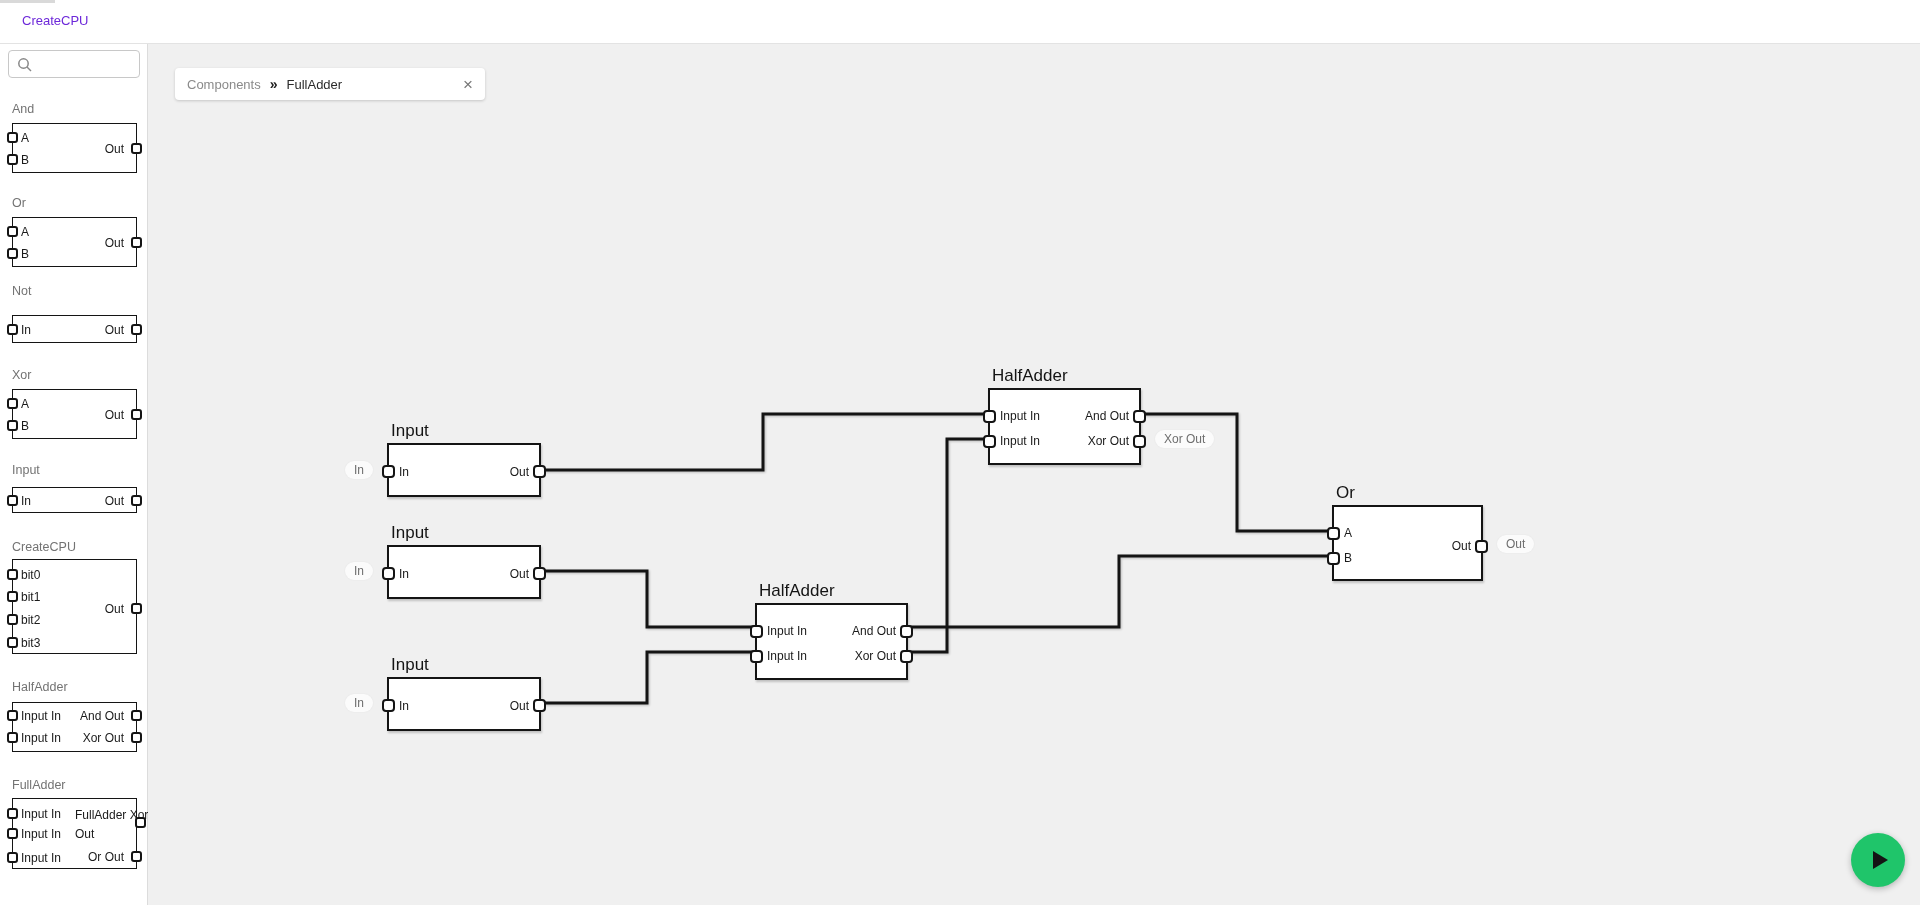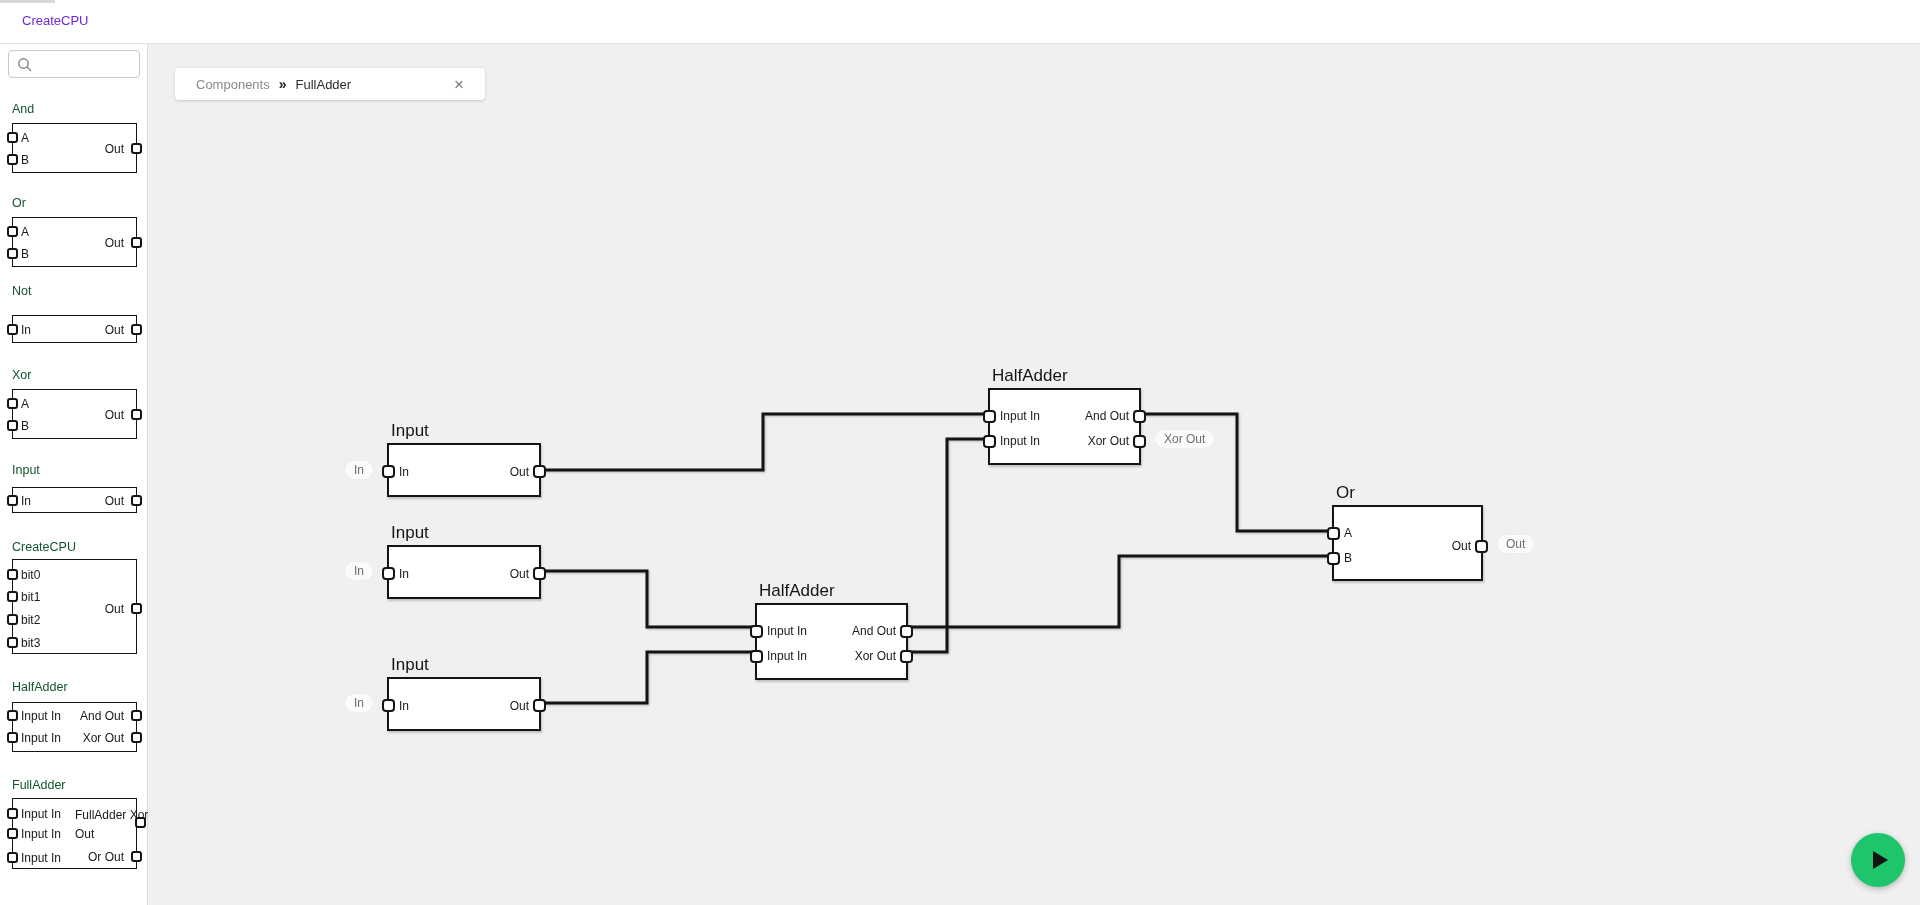--- a/index.html
+++ b/index.html
@@ -10,32 +10,32 @@
   .topbar { position:absolute; left:0; top:0; width:1920px; height:44px; background:#ffffff; border-bottom:1px solid #e3e3e3; }
   .top-edge-strip { position:absolute; left:0; top:0; width:55px; height:3px; background:#d9d9d9; }
   .app-title { position:absolute; left:22px; top:13px; font-size:13px; color:#6d28d9; }
 
   
   .sidebar { position:absolute; left:0; top:44px; width:148px; height:861px; background:#ffffff; border-right:1px solid #dcdcdc; }
   .searchbox { position:absolute; left:8px; top:6px; width:132px; height:28px; border:1px solid #c8c8c8; border-radius:4px; background:#fff; }
   .searchbox svg { position:absolute; left:8px; top:6px; }
   .searchbox input { position:absolute; left:26px; top:1px; width:100px; height:24px; border:none; outline:none; font-size:12px; background:transparent; }
 
-  .s-label { position:absolute; left:12px; font-size:12.5px; color:#14532d; height:14px; line-height:14px; }
+  .s-label { position:absolute; left:12px; font-size:12.5px; color:#737373; height:14px; line-height:14px; }
   .sblock { position:absolute; left:12px; width:125px; background:#fff; border:1.5px solid #141414; }
   .sport { position:absolute; width:11px; height:11px; background:#fff; border:2px solid #141414; border-radius:3px; }
   .sport.l { left:-6px; } .sport.r { right:-6px; }
   .s-pl { position:absolute; font-size:12px; color:#1a1a1a; transform:translateY(-50%); white-space:nowrap; }
   .s-pl.l { left:8px; } .s-pl.r { right:12px; text-align:right; }
   .fa-out-label { position:absolute; left:62px; top:7px; width:74px; font-size:12px; color:#1a1a1a; line-height:19px; }
 
   
   .canvas { position:absolute; left:148px; top:44px; width:1772px; height:861px; background:#f0f0f0; overflow:hidden; }
 
-  .tab { position:absolute; left:27px; top:24px; width:310px; height:32px; background:#fff; border-radius:4px; box-shadow:0 1px 3px rgba(0,0,0,0.18); display:flex; align-items:center; padding:0 21px; }
+  .tab { position:absolute; left:27px; top:24px; width:310px; height:32px; background:#fff; border-radius:4px; box-shadow:0 1px 3px rgba(0,0,0,0.18); display:flex; align-items:center; padding:0 12px; }
   .tab-crumb { font-size:13px; color:#8a8a8a; }
   .tab-sep { font-size:14px; color:#222; font-weight:bold; margin:0 9px; }
   .tab-title { font-size:13px; color:#2b2b2b; }
   .tab-close { margin-left:auto; font-size:17px; color:#777; line-height:17px; cursor:pointer; }
 
   .wires { position:absolute; left:0; top:0; pointer-events:none; filter:drop-shadow(1px 1.5px 1px rgba(0,0,0,0.22)); }
   .wires polyline { fill:none; stroke:#141414; stroke-width:3; }
 
   .cblock { position:absolute; background:#fff; border:2.5px solid #141414; box-shadow:1px 2px 2px rgba(0,0,0,0.2); }
   .cblock-title { position:absolute; left:2px; top:-24px; font-size:17px; color:#141414; white-space:nowrap; }

